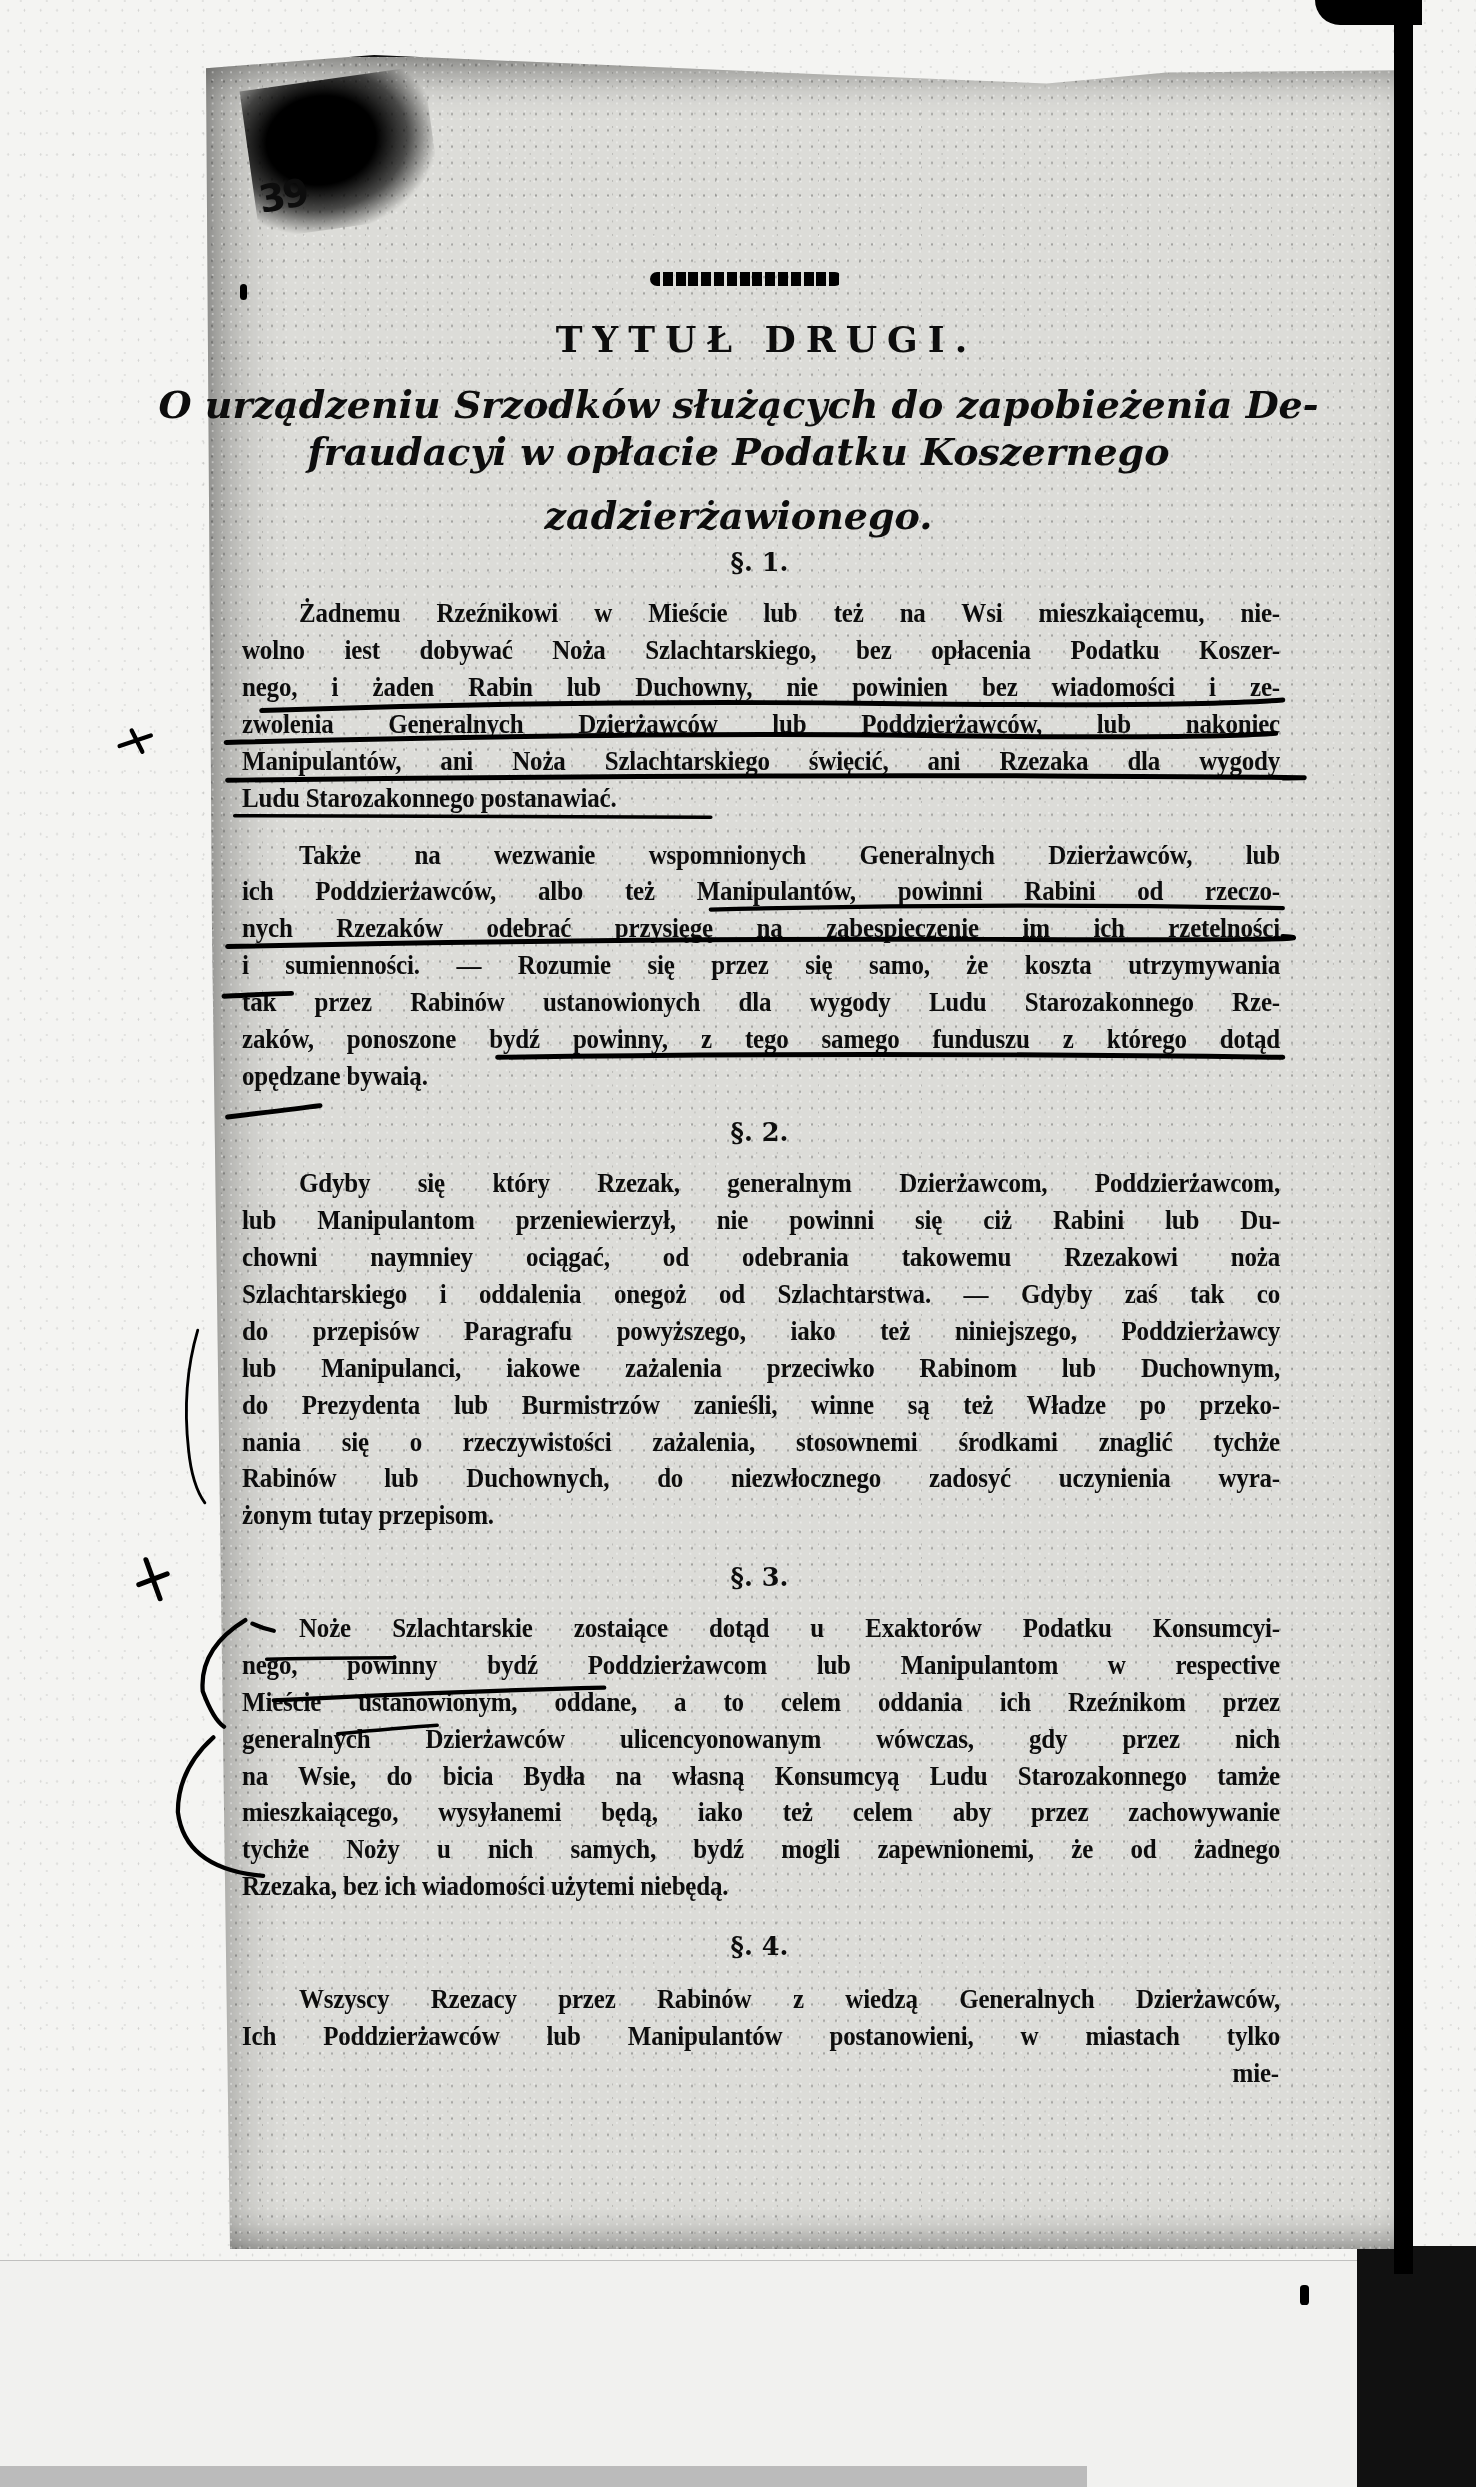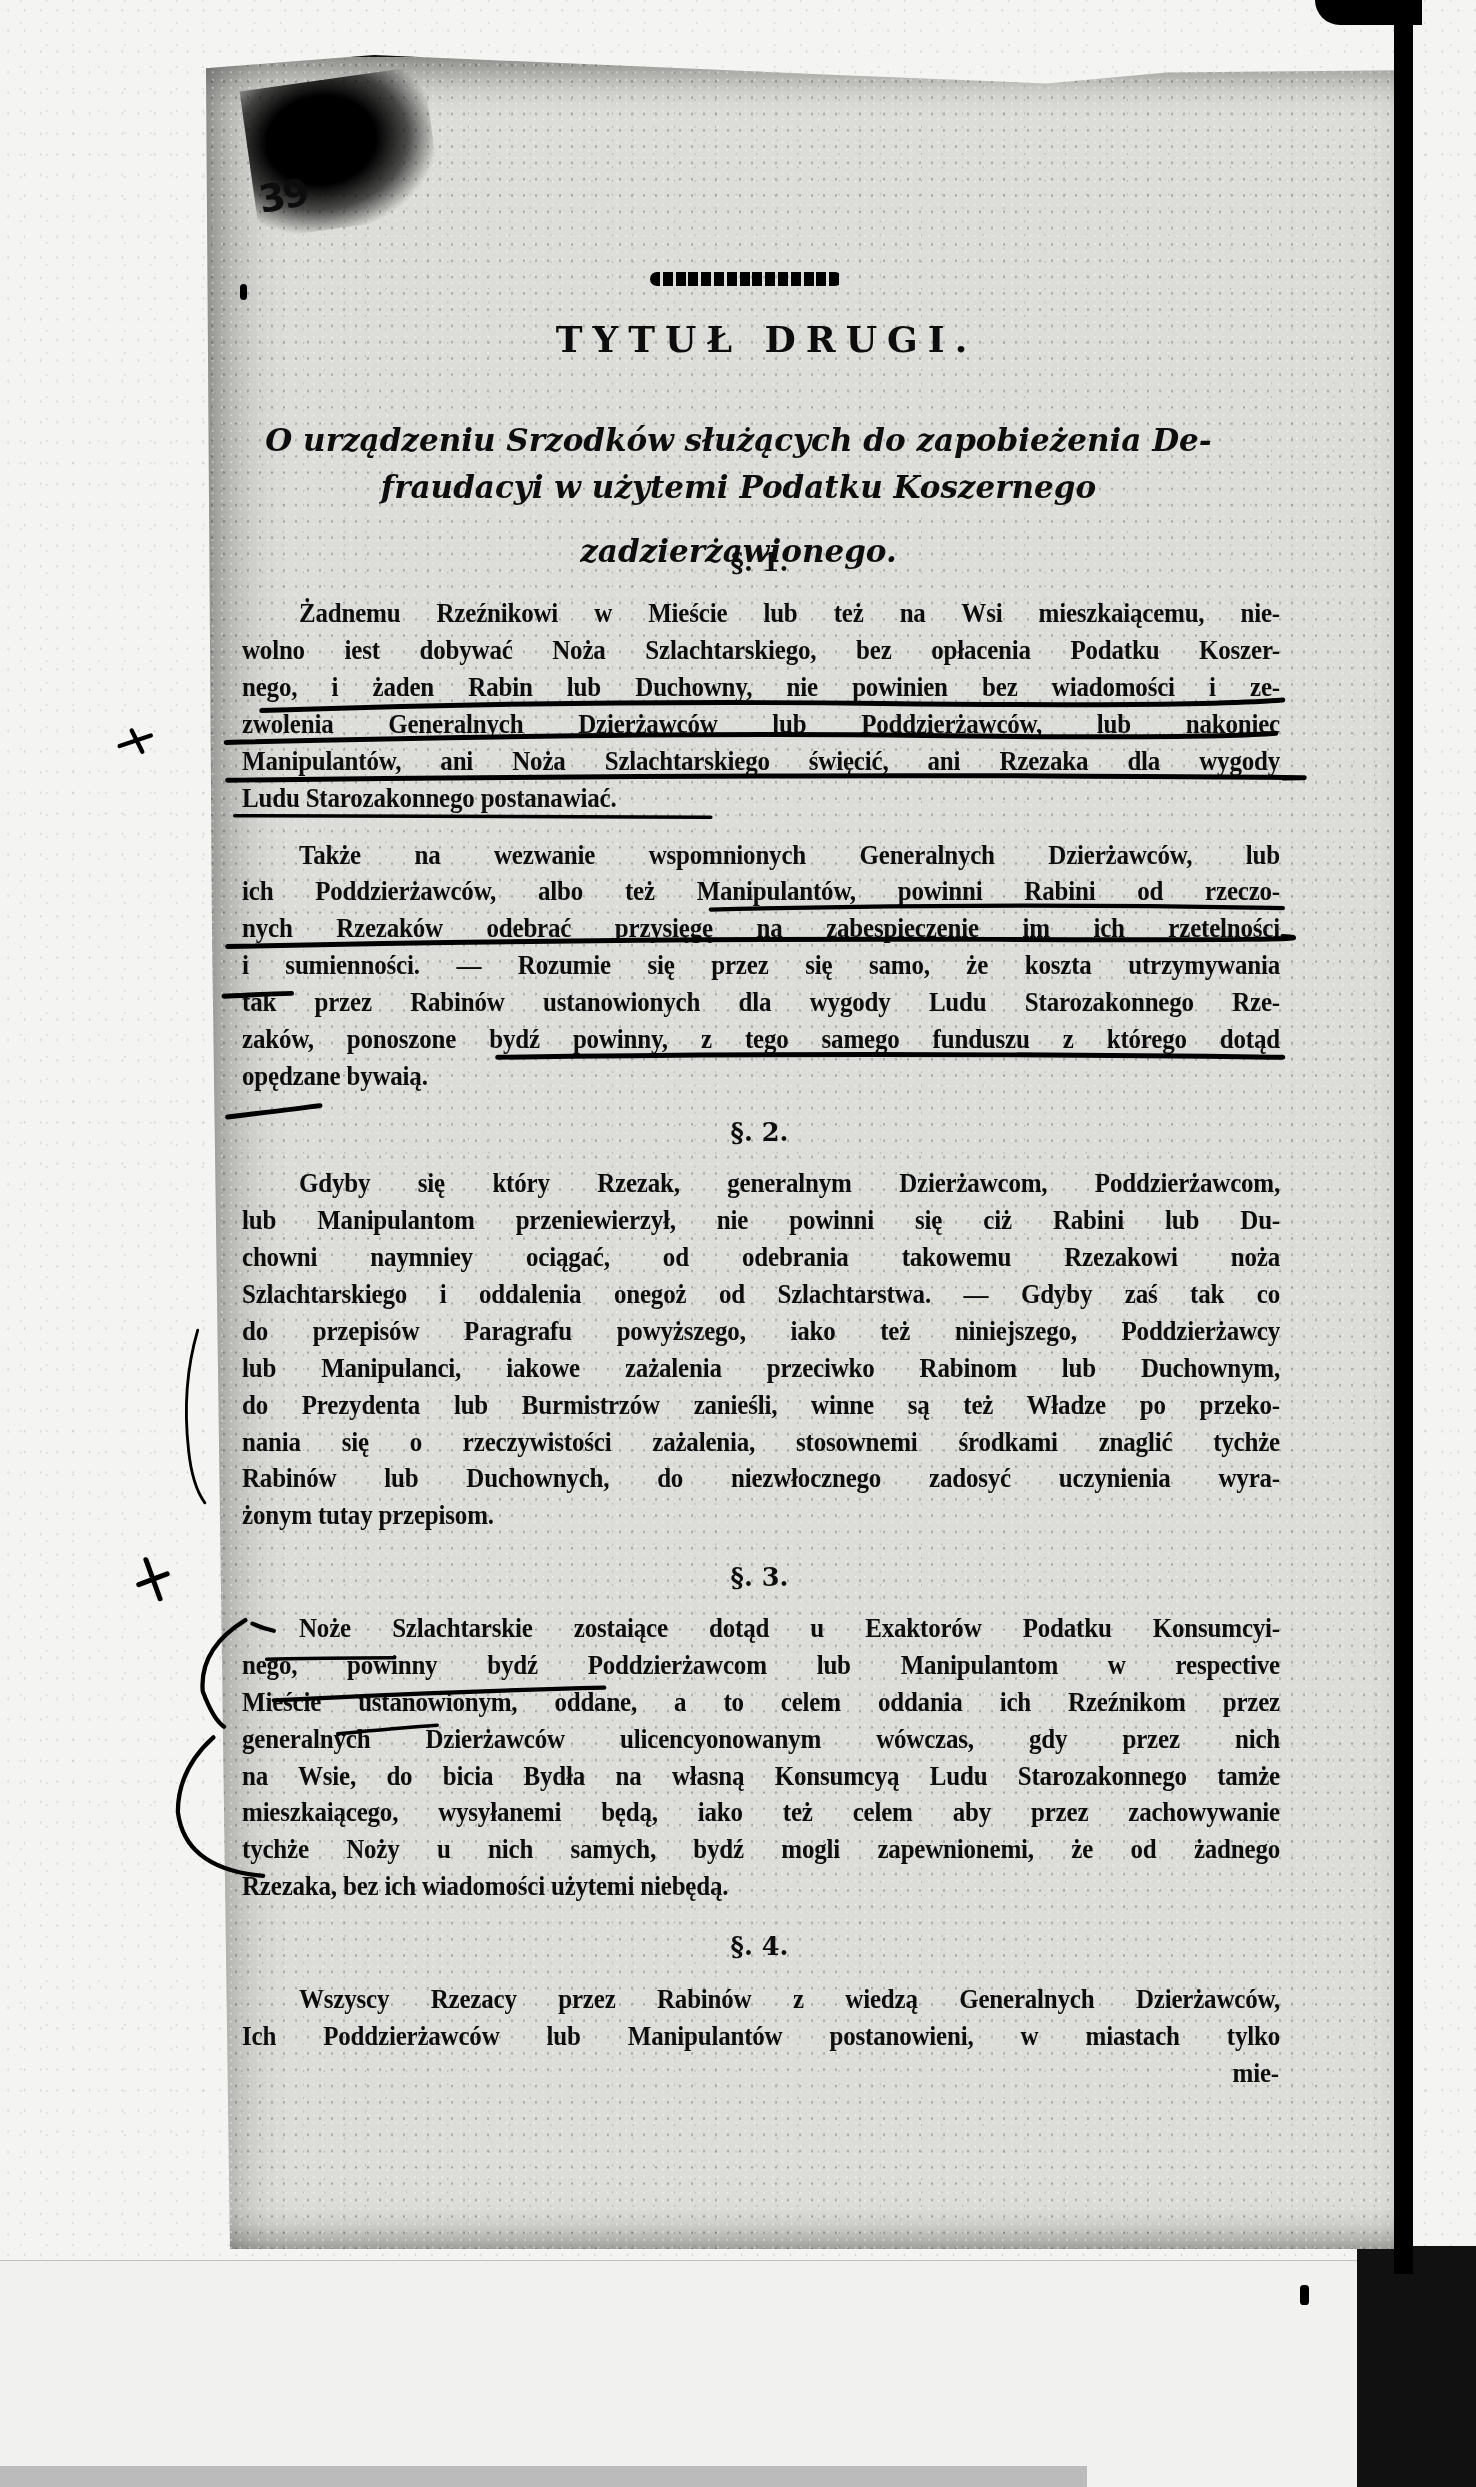--- a/index.html
+++ b/index.html
@@ -68,23 +68,22 @@
     background: repeating-linear-gradient(90deg, #000 0 10px, transparent 10px 12.8px);
     border-radius: 7px;
   }
   .title {
     left: 0; width: 1477px; text-align: center; top: 318px;
     font-size: 36px; font-weight: bold; letter-spacing: 10px;
     font-family: "DejaVu Serif", serif; padding-left: 28px;
   }
   .subtitle {
     left: 0; width: 1477px; text-align: center;
-    font-style: italic; font-weight: bold; font-size: 31px;
+    font-style: italic; font-weight: bold; font-size: 38px;
     font-family: "DejaVu Serif", serif;
-    margin-top: 40px;
   }
   .para-mark {
     left: 0; width: 1477px; text-align: center; font-size: 25.6px; font-weight: bold;
     padding-left: 21px;
   }
   .line {
     left: 242px; width: 1038px; font-size: 25px; font-weight: bold;
     text-align: justify; text-align-last: justify; letter-spacing: -0.2px;
     font-family: "Liberation Serif", "DejaVu Serif", serif;
     transform: scaleY(1.12); transform-origin: left top;
@@ -109,21 +108,21 @@
   <div class="dark-corner"></div>
 </div>
 <div class="right-strip"></div>
 
 <div class="ink folio">39</div>
 <div class="dot-mark" style="left:240px;top:284px;"></div>
 
 <div class="ink ornament"></div>
 <div class="ink title">TYTUŁ DRUGI.</div>
 <div class="ink subtitle" style="top:382px;">O urządzeniu Srzodków służących do zapobieżenia De-</div>
-<div class="ink subtitle" style="top:429px;">fraudacyi w użytemi Podatku Koszernego</div>
+<div class="ink subtitle" style="top:429px;">fraudacyi w opłacie Podatku Koszernego</div>
 <div class="ink subtitle" style="top:493px;">zadzierżawionego.</div>
 
 <div class="ink para-mark" style="top:547px;">§. 1.</div>
 <div class="ink line indent" style="top:597px;">Żadnemu Rzeźnikowi w Mieście lub też na Wsi mieszkaiącemu, nie-</div>
 <div class="ink line" style="top:634px;">wolno iest dobywać Noża Szlachtarskiego, bez opłacenia Podatku Koszer-</div>
 <div class="ink line" style="top:671px;">nego, i żaden Rabin lub Duchowny, nie powinien bez wiadomości i ze-</div>
 <div class="ink line" style="top:708px;">zwolenia Generalnych Dzierżawców lub Poddzierżawców, lub nakoniec</div>
 <div class="ink line" style="top:745px;">Manipulantów, ani Noża Szlachtarskiego święcić, ani Rzezaka dla wygody</div>
 <div class="ink line last" style="top:782px;">Ludu Starozakonnego postanawiać.</div>
 

